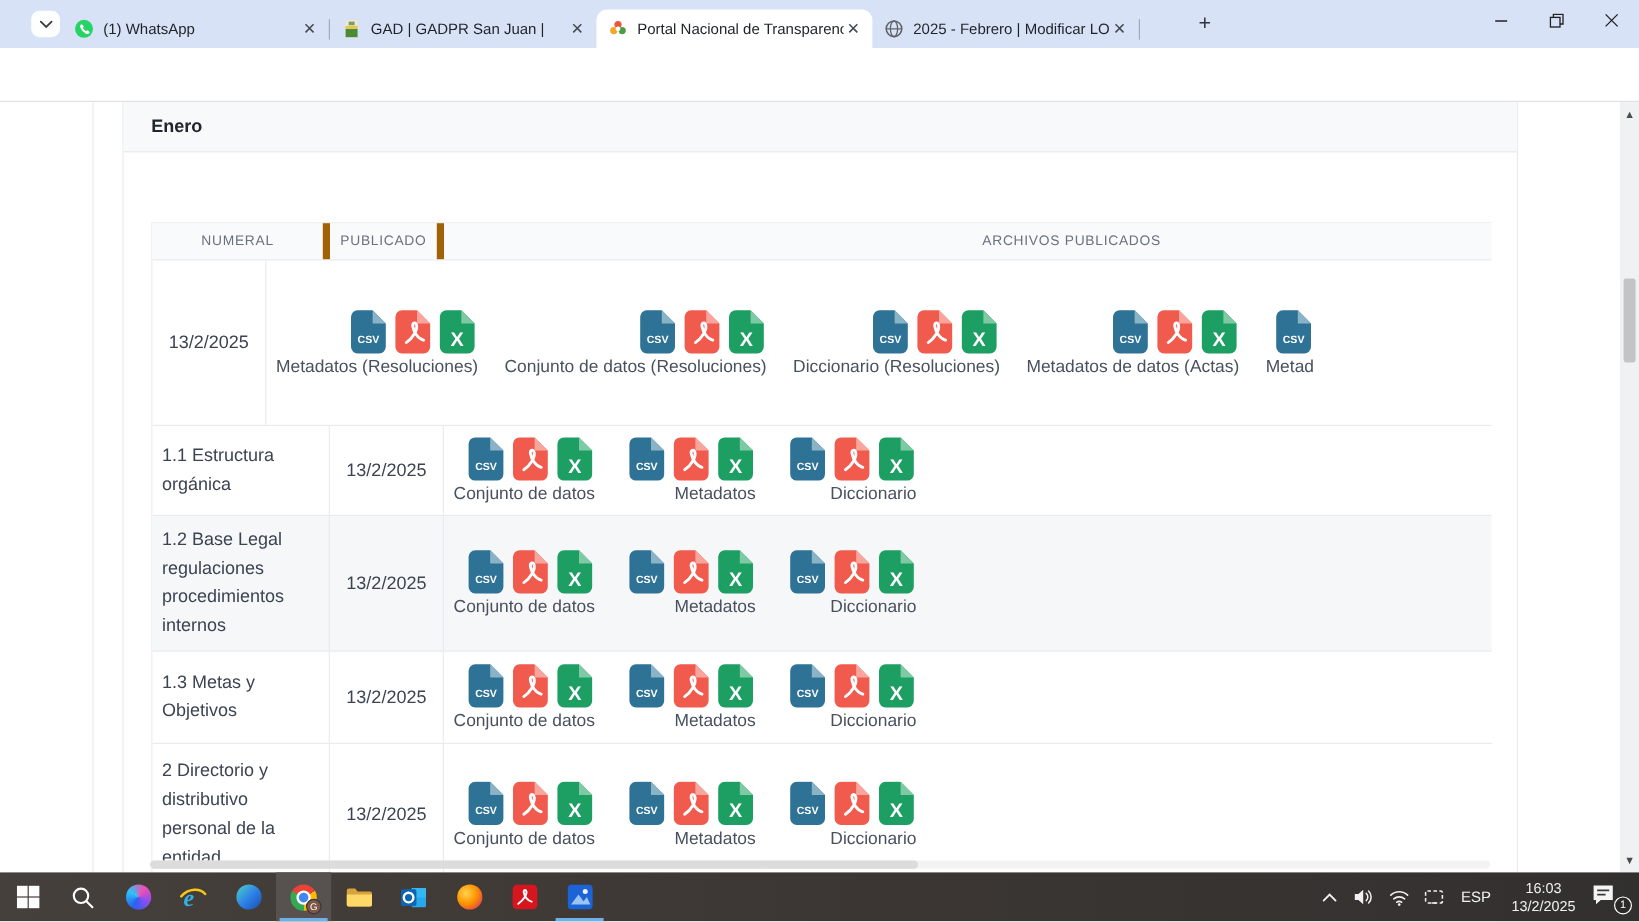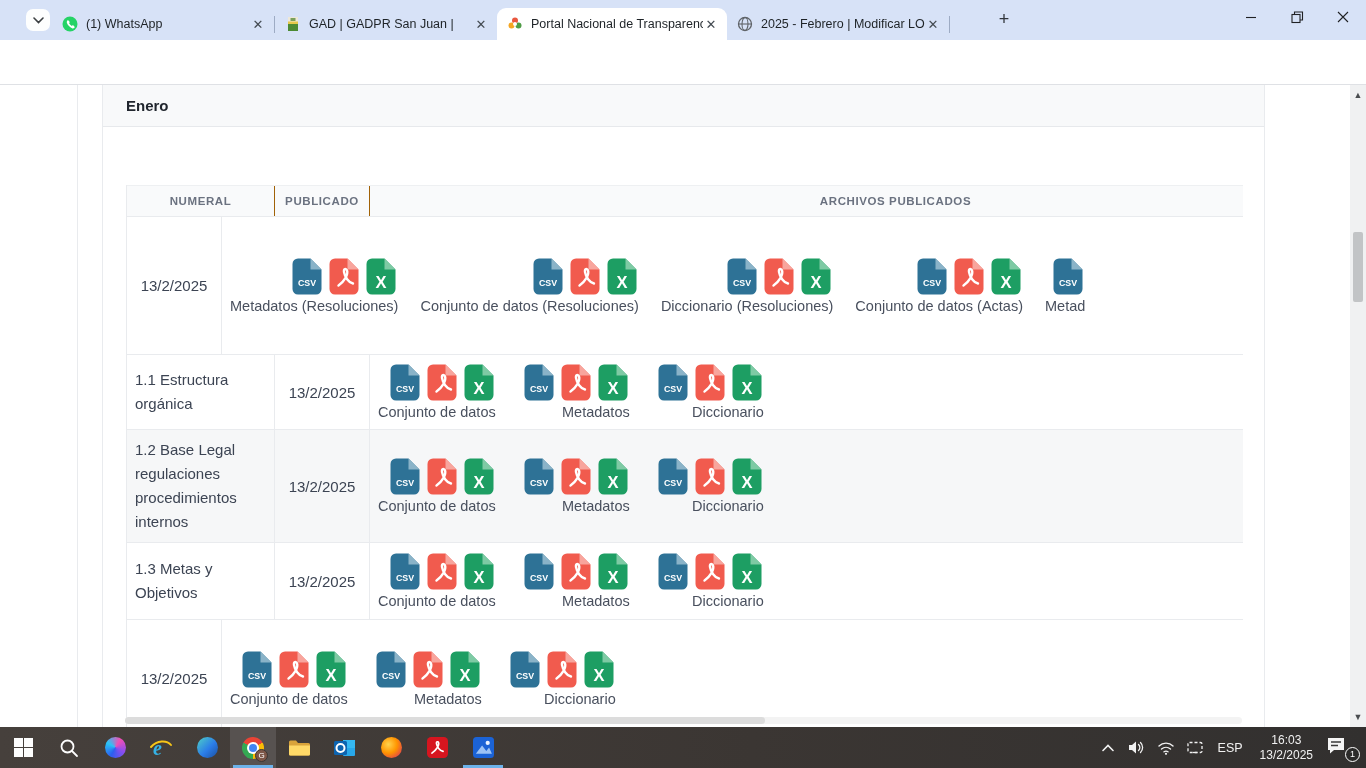--- a/index.html
+++ b/index.html
@@ -31,21 +31,21 @@
   .avatar { width:23px; height:23px; border-radius:50%; background:#8d5c49; color:#fff; font-size:11px; display:flex; align-items:center; justify-content:center; }
 
   
   .content { position:absolute; left:0; top:85px; width:1366px; height:642px; background:#fff; overflow:hidden; }
   .vline-left { position:absolute; left:77px; top:0; width:1px; height:642px; background:#e9ebee; }
   .card { position:absolute; left:102px; top:0; width:1163px; height:642px; background:#fff; border-left:1px solid #e9ebee; border-right:1px solid #e9ebee; }
   .enero-bar { height:42px; background:#f8f9fa; border-bottom:1px solid #e7e9ec; display:flex; align-items:center; padding-left:23px; font-size:15px; font-weight:bold; color:#21262e;text-align:center; }
   .table-wrap { position:absolute; left:23px; top:100px; width:1117px; height:542px; overflow:hidden; }
   .tbl { width:1295px; border-left:1px solid #e9ebee; }
   .t-head { display:flex; height:32px; background:#f9fafb; border-top:1px solid #eef0f2; border-bottom:1px solid #e9ebee; }
-  .t-head > div { display:flex; align-items:center; justify-content:center; font-size:11.5px; font-weight:bold; letter-spacing:.6px; color:#6b7280; border-right:1px solid #a16207; }
+  .t-head > div { display:flex; align-items:center; justify-content:center; font-size:11.5px; font-weight:normal; letter-spacing:.6px; color:#6b7280; border-right:6px solid #a16207; }
   .t-row { display:flex; border-bottom:1px solid #e9ebee; }
   .t-row.hl { background:#f6f7f8; }
   .c-num { width:148px; flex:0 0 148px; border-right:1px solid #e9ebee; display:flex; align-items:center; padding:10px 8px; font-size:15px; line-height:24px; color:#3c4453; }
   .c-pub { width:95px; flex:0 0 95px; border-right:1px solid #e9ebee; display:flex; align-items:center; justify-content:center; font-size:15px; color:#3c4453; }
   .c-files { flex:1; display:flex; align-items:center; padding-left:8px; gap:26px; }
   .c-files.wide { gap:22px; }
   .file-group { display:inline-flex; flex-direction:column; align-items:flex-end; }
   .file-icons { display:flex; justify-content:space-between; column-gap:7px; padding:0 2px; }
   .file-icons.single { justify-content:flex-start; }
   .file-label { margin-top:3px; text-align:center; white-space:nowrap; font-size:14.5px; color:#49505e; }
@@ -282,21 +282,21 @@
                         <path d="M6 .5 H18.5 L29.5 11.5 V31 a5.5 5.5 0 0 1 -5.5 5.5 H6 A5.5 5.5 0 0 1 .5 31 V6 A5.5 5.5 0 0 1 6 .5 Z" fill="#f15b4e"></path>
                         <path d="M18.5 .5 L29.5 11.5 H18.5 Z" fill="#f8a59d"></path>
                         <path d="M9.5 27.5 C15 24 19.5 16.5 18 12.5 C17 10 14.5 11 15 14 C15.8 18.8 19.5 24.5 24 25.5" stroke="#fff" stroke-width="2.4" fill="none" stroke-linecap="round"></path>
                       </svg>
                       <svg width="30" height="37" viewBox="0 0 30 37">
                         <path d="M6 .5 H18.5 L29.5 11.5 V31 a5.5 5.5 0 0 1 -5.5 5.5 H6 A5.5 5.5 0 0 1 .5 31 V6 A5.5 5.5 0 0 1 6 .5 Z" fill="#1d9e63"></path>
                         <path d="M18.5 .5 L29.5 11.5 H18.5 Z" fill="#7ecaa4"></path>
                         <text x="15" y="30" font-size="16.5" font-weight="bold" fill="#fff" text-anchor="middle" font-family="Liberation Sans,sans-serif">X</text>
                       </svg>
                     </div>
-                    <div class="file-label">Conjunto de datos (Actas)</div>
+                    <div class="file-label">Metadatos de datos (Actas)</div>
                   </div>
                   <div class="file-group">
                     <div class="file-icons single">
                       <svg width="30" height="37" viewBox="0 0 30 37">
                         <path d="M6 .5 H18.5 L29.5 11.5 V31 a5.5 5.5 0 0 1 -5.5 5.5 H6 A5.5 5.5 0 0 1 .5 31 V6 A5.5 5.5 0 0 1 6 .5 Z" fill="#2e7296"></path>
                         <path d="M18.5 .5 L29.5 11.5 H18.5 Z" fill="#8ab3c8"></path>
                         <text x="15" y="27.5" font-size="8.8" font-weight="bold" fill="#fff" text-anchor="middle" font-family="Liberation Sans,sans-serif">CSV</text>
                       </svg>
                     </div>
                     <div class="file-label">Metad</div>
@@ -495,20 +495,21 @@
                         <path d="M6 .5 H18.5 L29.5 11.5 V31 a5.5 5.5 0 0 1 -5.5 5.5 H6 A5.5 5.5 0 0 1 .5 31 V6 A5.5 5.5 0 0 1 6 .5 Z" fill="#1d9e63"></path>
                         <path d="M18.5 .5 L29.5 11.5 H18.5 Z" fill="#7ecaa4"></path>
                         <text x="15" y="30" font-size="16.5" font-weight="bold" fill="#fff" text-anchor="middle" font-family="Liberation Sans,sans-serif">X</text>
                       </svg>
                     </div>
                     <div class="file-label">Diccionario</div>
                   </div>
                 </div>
               </div>
               <div class="t-row" style="height: 118px;">
+                <div class="c-num">2 Directorio y distributivo personal de la entidad</div>
                 <div class="c-pub">13/2/2025</div>
                 <div class="c-files">
                   <div class="file-group">
                     <div class="file-icons">
                       <svg width="30" height="37" viewBox="0 0 30 37">
                         <path d="M6 .5 H18.5 L29.5 11.5 V31 a5.5 5.5 0 0 1 -5.5 5.5 H6 A5.5 5.5 0 0 1 .5 31 V6 A5.5 5.5 0 0 1 6 .5 Z" fill="#2e7296"></path>
                         <path d="M18.5 .5 L29.5 11.5 H18.5 Z" fill="#8ab3c8"></path>
                         <text x="15" y="27.5" font-size="8.8" font-weight="bold" fill="#fff" text-anchor="middle" font-family="Liberation Sans,sans-serif">CSV</text>
                       </svg>
                       <svg width="30" height="37" viewBox="0 0 30 37">

